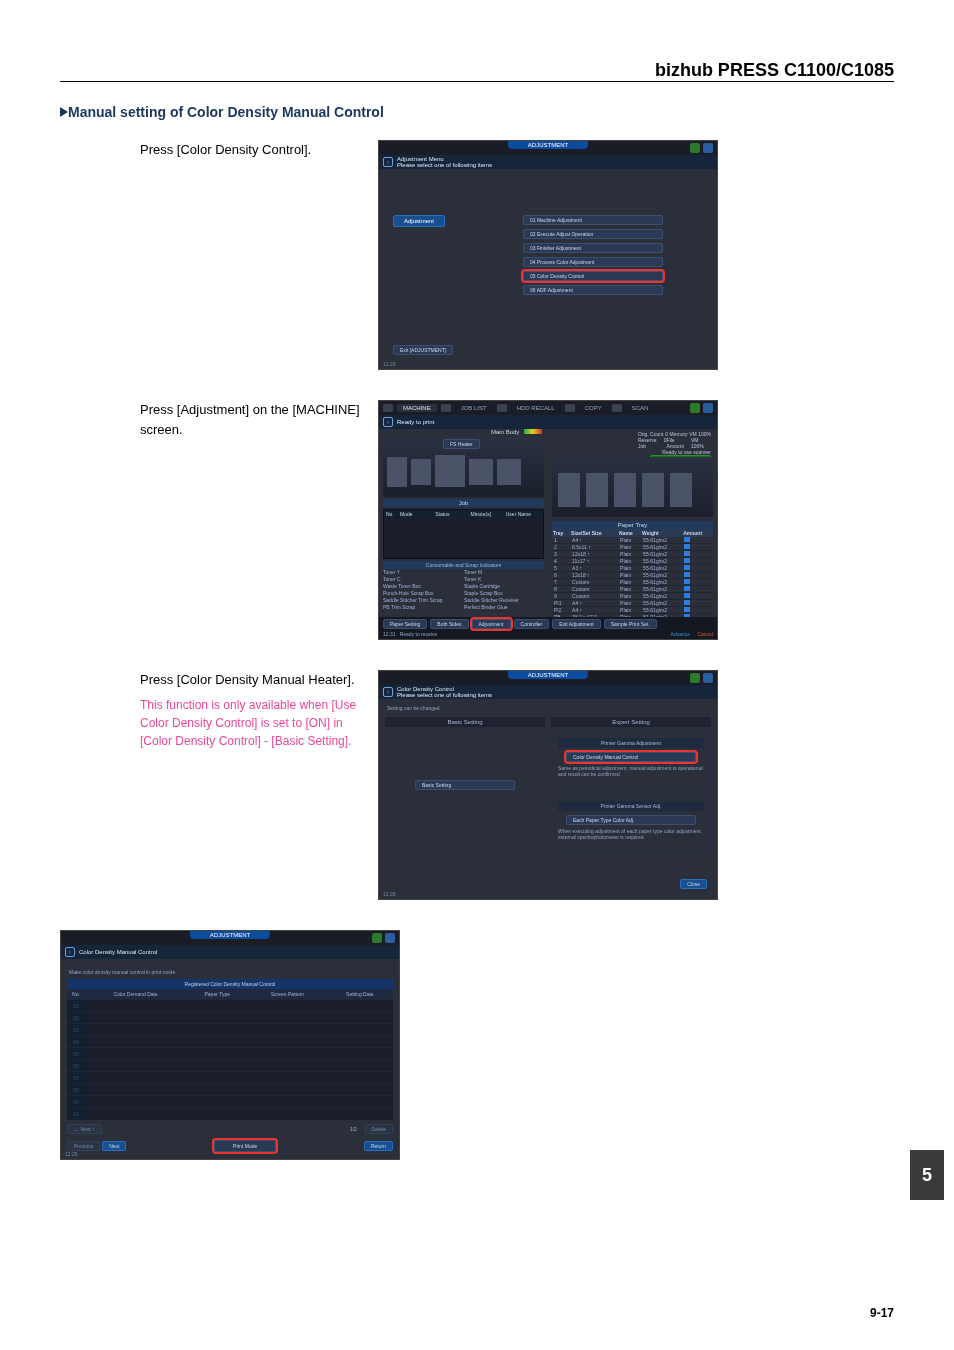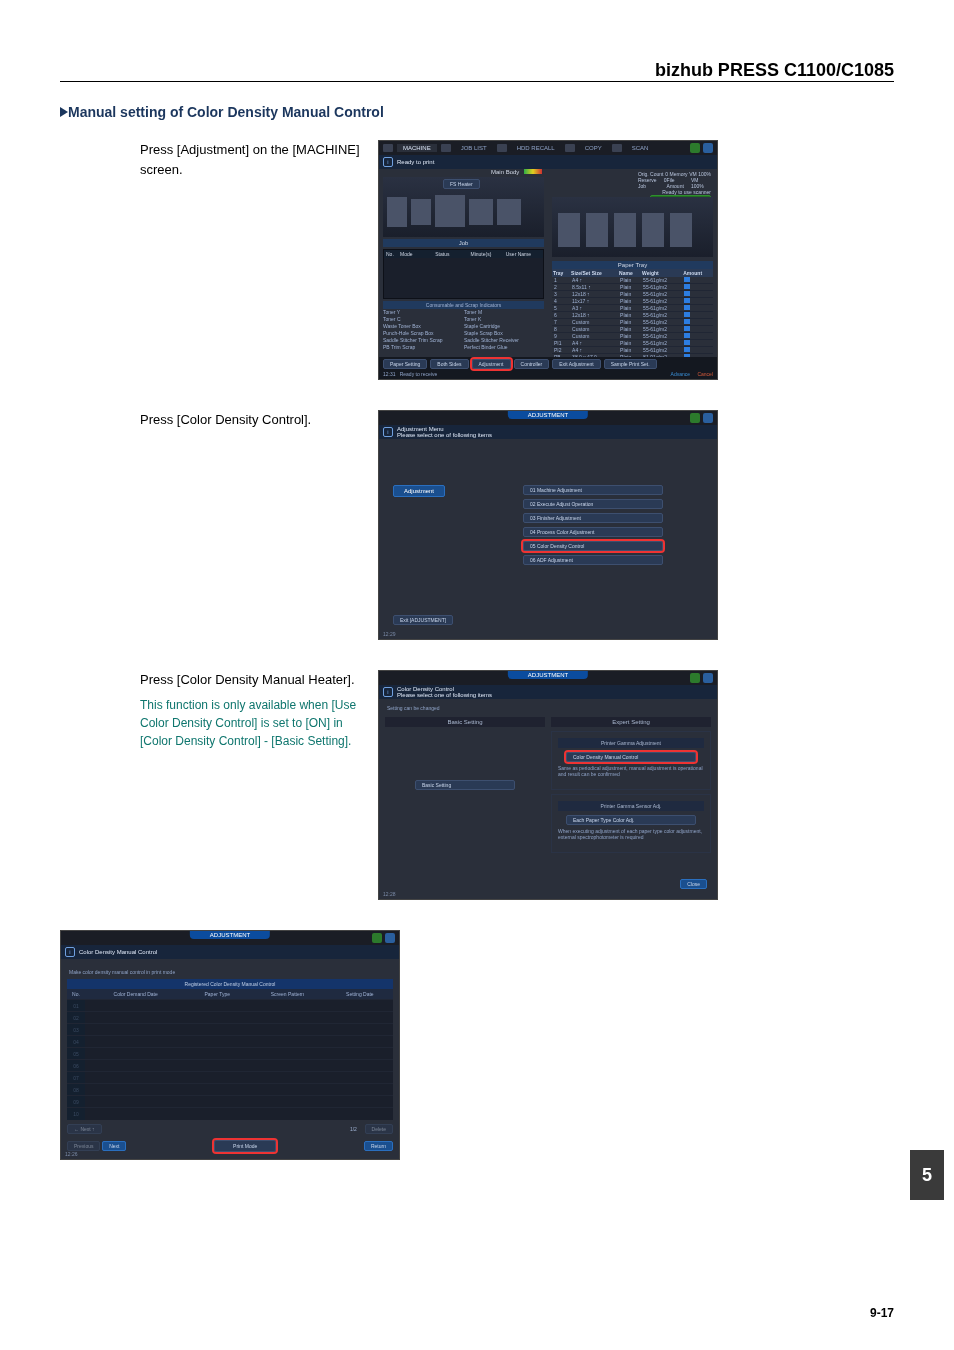--- a/index.html
+++ b/index.html
@@ -47,21 +47,21 @@
     margin-bottom: 30px;
   }
   .step-text {
     flex: 0 0 300px;
     padding-left: 80px;
     font-size: 13px;
     line-height: 1.5;
     color: #222;
   }
   .step-text .main { margin-bottom: 6px; color:#000; }
-  .step-text .sub { font-size: 12px; color: #0f766e; }
+  .step-text .sub { font-size: 12px; color: #ec4899; }
   .shot {
     flex: 0 0 340px;
     height: 240px;
     background: #2a2f3a;
     border: 1px solid #444;
     position: relative;
     overflow: hidden;
     font-size: 6px;
     color: #cfd6e4;
   }
@@ -202,20 +202,55 @@
   <div class="header-right">bizhub PRESS C1100/C1085</div>
   <hr class="hr-top">
 
   <div class="section-title">
     <span class="tri"></span>
     <span>Manual setting of Color Density Manual Control</span>
   </div>
 
   <div class="step-row">
     <div class="step-text">
+      <div class="main">Press [Color Density Control].</div>
+    </div>
+    <div class="shot shot-tall">
+      <div class="banner-title">ADJUSTMENT</div>
+      <div class="tabbar">
+          <span class="set-right">
+            <span class="help"></span>
+            <span class="q"></span>
+          </span>
+        </div>
+      <div class="infobar">
+        <span class="i">i</span>
+        <span>
+          <span>Adjustment Menu</span><br>
+          <span>Please select one of following items</span>
+        </span>
+      </div>
+      <div class="menu-panel">
+        <span class="side-btn" style="position:absolute;left:0;top:36px;">Adjustment</span>
+        <div class="menu-items">
+          <span class="btn">01 Machine Adjustment</span>
+          <span class="btn">02 Execute Adjust Operation</span>
+          <span class="btn">03 Finisher Adjustment</span>
+          <span class="btn">04 Process Color Adjustment</span>
+          <span class="btn hl">05 Color Density Control</span>
+          <span class="btn">06 ADF Adjustment</span>
+        </div>
+      </div>
+      <span class="btn exit-btn">Exit [ADJUSTMENT]</span>
+      <span class="time-bl">12:29</span>
+    </div>
+  </div>
+
+  <div class="step-row">
+    <div class="step-text">
       <div class="main">Press [Adjustment] on the [MACHINE] screen.</div>
     </div>
     <div class="shot">
       <div class="tabbar">
         <span class="icon"></span>
         <span class="tab active">MACHINE</span>
         <span class="icon"></span>
         <span class="tab">JOB LIST</span>
         <span class="icon"></span>
         <span class="tab">HDD RECALL</span>
@@ -422,55 +457,20 @@
             <span style="color:#3a8fd6;">Advance</span>
             <span style="color:#d65a3a;margin-left:6px;">Cancel</span>
           </span>
         </div>
       </div>
     </div>
   </div>
 
   <div class="step-row">
     <div class="step-text">
-      <div class="main">Press [Color Density Control].</div>
-    </div>
-    <div class="shot shot-tall">
-      <div class="banner-title">ADJUSTMENT</div>
-      <div class="tabbar">
-          <span class="set-right">
-            <span class="help"></span>
-            <span class="q"></span>
-          </span>
-        </div>
-      <div class="infobar">
-        <span class="i">i</span>
-        <span>
-          <span>Adjustment Menu</span><br>
-          <span>Please select one of following items</span>
-        </span>
-      </div>
-      <div class="menu-panel">
-        <span class="side-btn" style="position:absolute;left:0;top:36px;">Adjustment</span>
-        <div class="menu-items">
-          <span class="btn">01 Machine Adjustment</span>
-          <span class="btn">02 Execute Adjust Operation</span>
-          <span class="btn">03 Finisher Adjustment</span>
-          <span class="btn">04 Process Color Adjustment</span>
-          <span class="btn hl">05 Color Density Control</span>
-          <span class="btn">06 ADF Adjustment</span>
-        </div>
-      </div>
-      <span class="btn exit-btn">Exit [ADJUSTMENT]</span>
-      <span class="time-bl">12:29</span>
-    </div>
-  </div>
-
-  <div class="step-row">
-    <div class="step-text">
       <div class="main">Press [Color Density Manual Heater].</div>
       <div class="sub">This function is only available when [Use Color Density Control] is set to [ON] in [Color Density Control] - [Basic Setting].</div>
     </div>
     <div class="shot shot-tall">
       <div class="banner-title">ADJUSTMENT</div>
       <div class="tabbar">
           <span class="set-right">
             <span class="help"></span>
             <span class="q"></span>
           </span>

